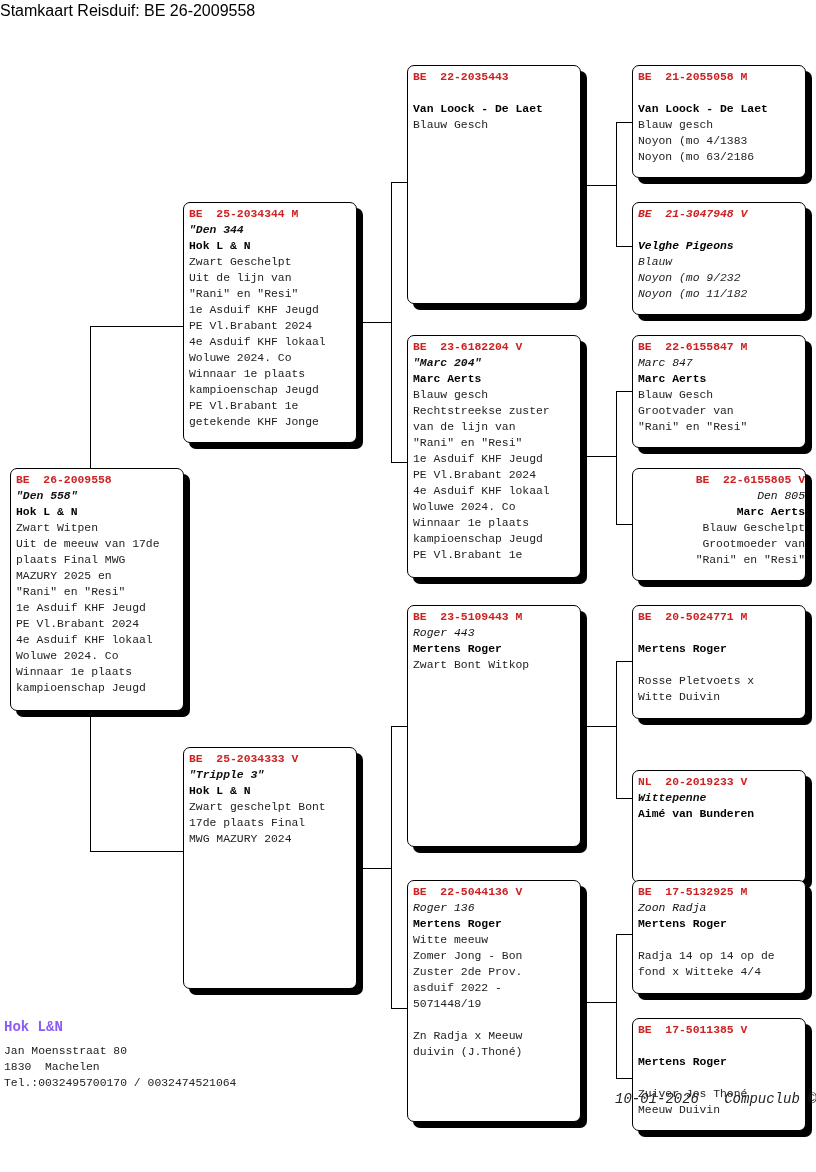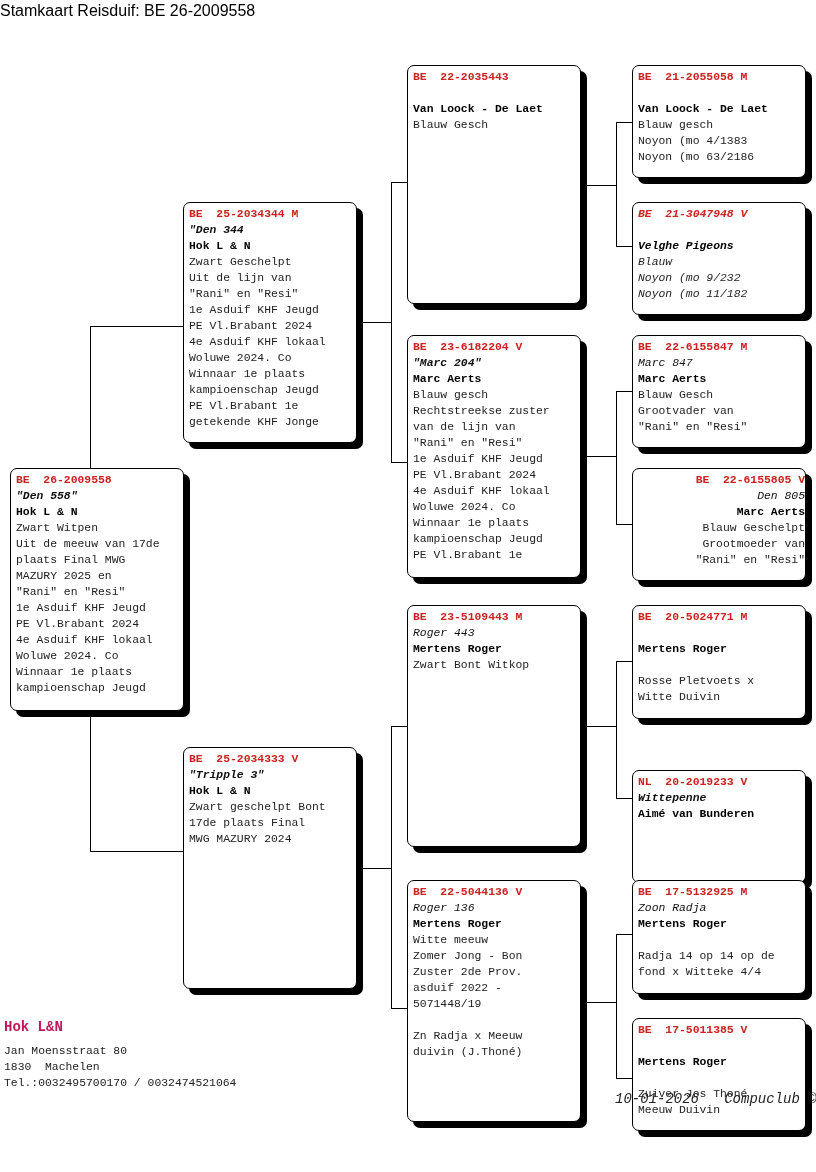--- a/index.html
+++ b/index.html
@@ -14,21 +14,21 @@
     font-family:"Liberation Mono", monospace; font-size:11.4px; line-height:16px; color:#222;
     overflow:hidden;
   }
   .box .ring { color:#cc2222; font-weight:bold; white-space:pre; }
   .box .name { font-style:italic; font-weight:bold; color:#111; white-space:pre; min-height:16px; }
   .box .name.plain { font-weight:normal; }
   .box .owner { font-weight:bold; color:#000; white-space:pre; min-height:16px; }
   .box .line { white-space:pre; min-height:16px; }
   .hl { position:absolute; height:1px; background:#000; }
   .vl { position:absolute; width:1px; background:#000; }
-  .footer-owner { position:absolute; left:4px; top:1019px; font-family:"Liberation Mono", monospace; font-weight:bold; font-size:14px; color:#be185d; }
+  .footer-owner { position:absolute; left:4px; top:1019px; font-family:"Liberation Mono", monospace; font-weight:bold; font-size:14px; color:#8b5cf6; }
   .footer-addr { position:absolute; left:4px; top:1043px; font-family:"Liberation Mono", monospace; font-size:11.4px; line-height:16px; color:#222; }
   .footer-addr div { white-space:pre; }
   .stamp { position:absolute; left:615px; top:1091px; font-family:"Liberation Mono", monospace; font-style:italic; font-size:14px; color:#222; white-space:pre; }
 </style>
 </head>
 <body>
 
 <div class="title">Stamkaart Reisduif: BE  26-2009558</div>
 
 <div class="vl" style="left:90px; top:326px; height:142px;"></div>

